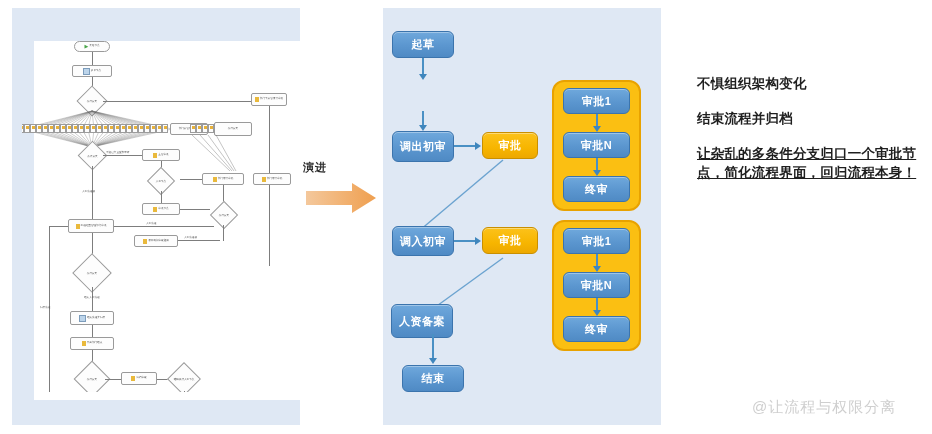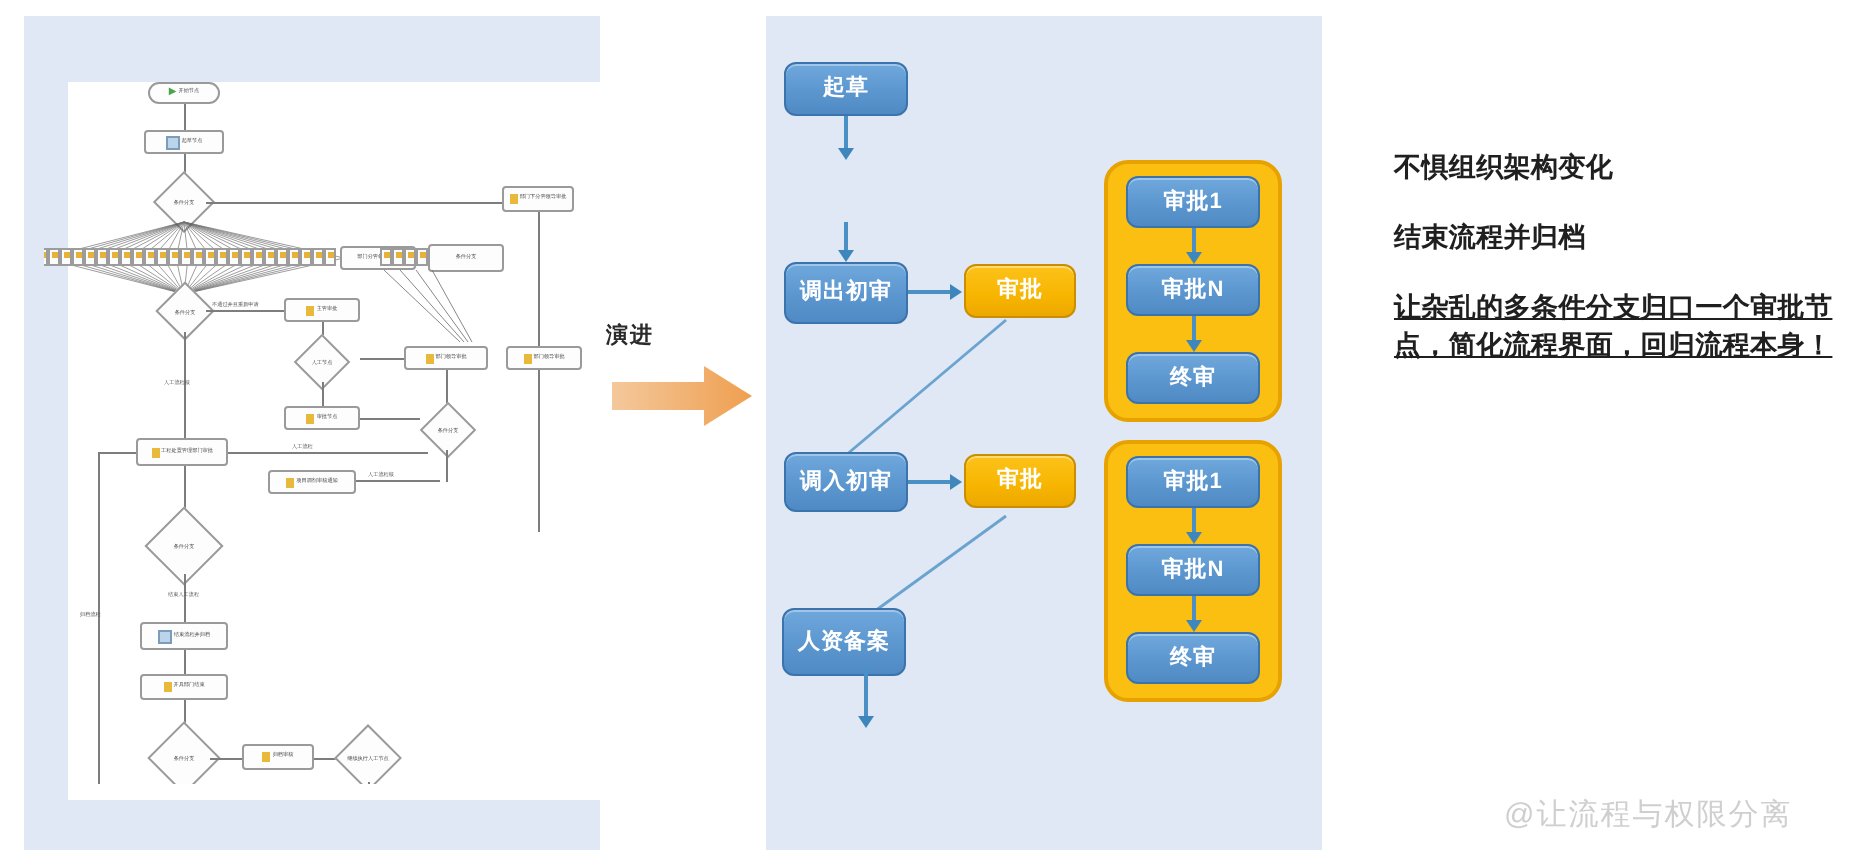--- a/index.html
+++ b/index.html
@@ -461,20 +461,23 @@
     <div class="box gold" style="left:99px;top:219px;width:56px;height:27px;">
       <span>审批</span>
     </div>
 
     <div class="box blue" style="left:8px;top:296px;width:62px;height:34px;">
       <span>人资备案</span>
     </div>
     <div class="conn v" style="left:49px;top:326px;height:28px;"></div>
     <div class="arrowhead down" style="left:45.5px;top:350px;"></div>
 
+    <div class="box blue" style="left:19px;top:357px;width:62px;height:27px;">
+      <span>结束</span>
+    </div>
 
     <div class="group-gold" style="left:169px;top:72px;width:89px;height:131px;"></div>
     <div class="box blue" style="left:180px;top:80px;width:67px;height:26px;">
       <span>审批1</span>
     </div>
     <div class="conn v" style="left:213px;top:106px;height:16px;"></div>
     <div class="arrowhead down" style="left:209.5px;top:118px;"></div>
     <div class="box blue" style="left:180px;top:124px;width:67px;height:26px;">
       <span>审批N</span>
     </div>

